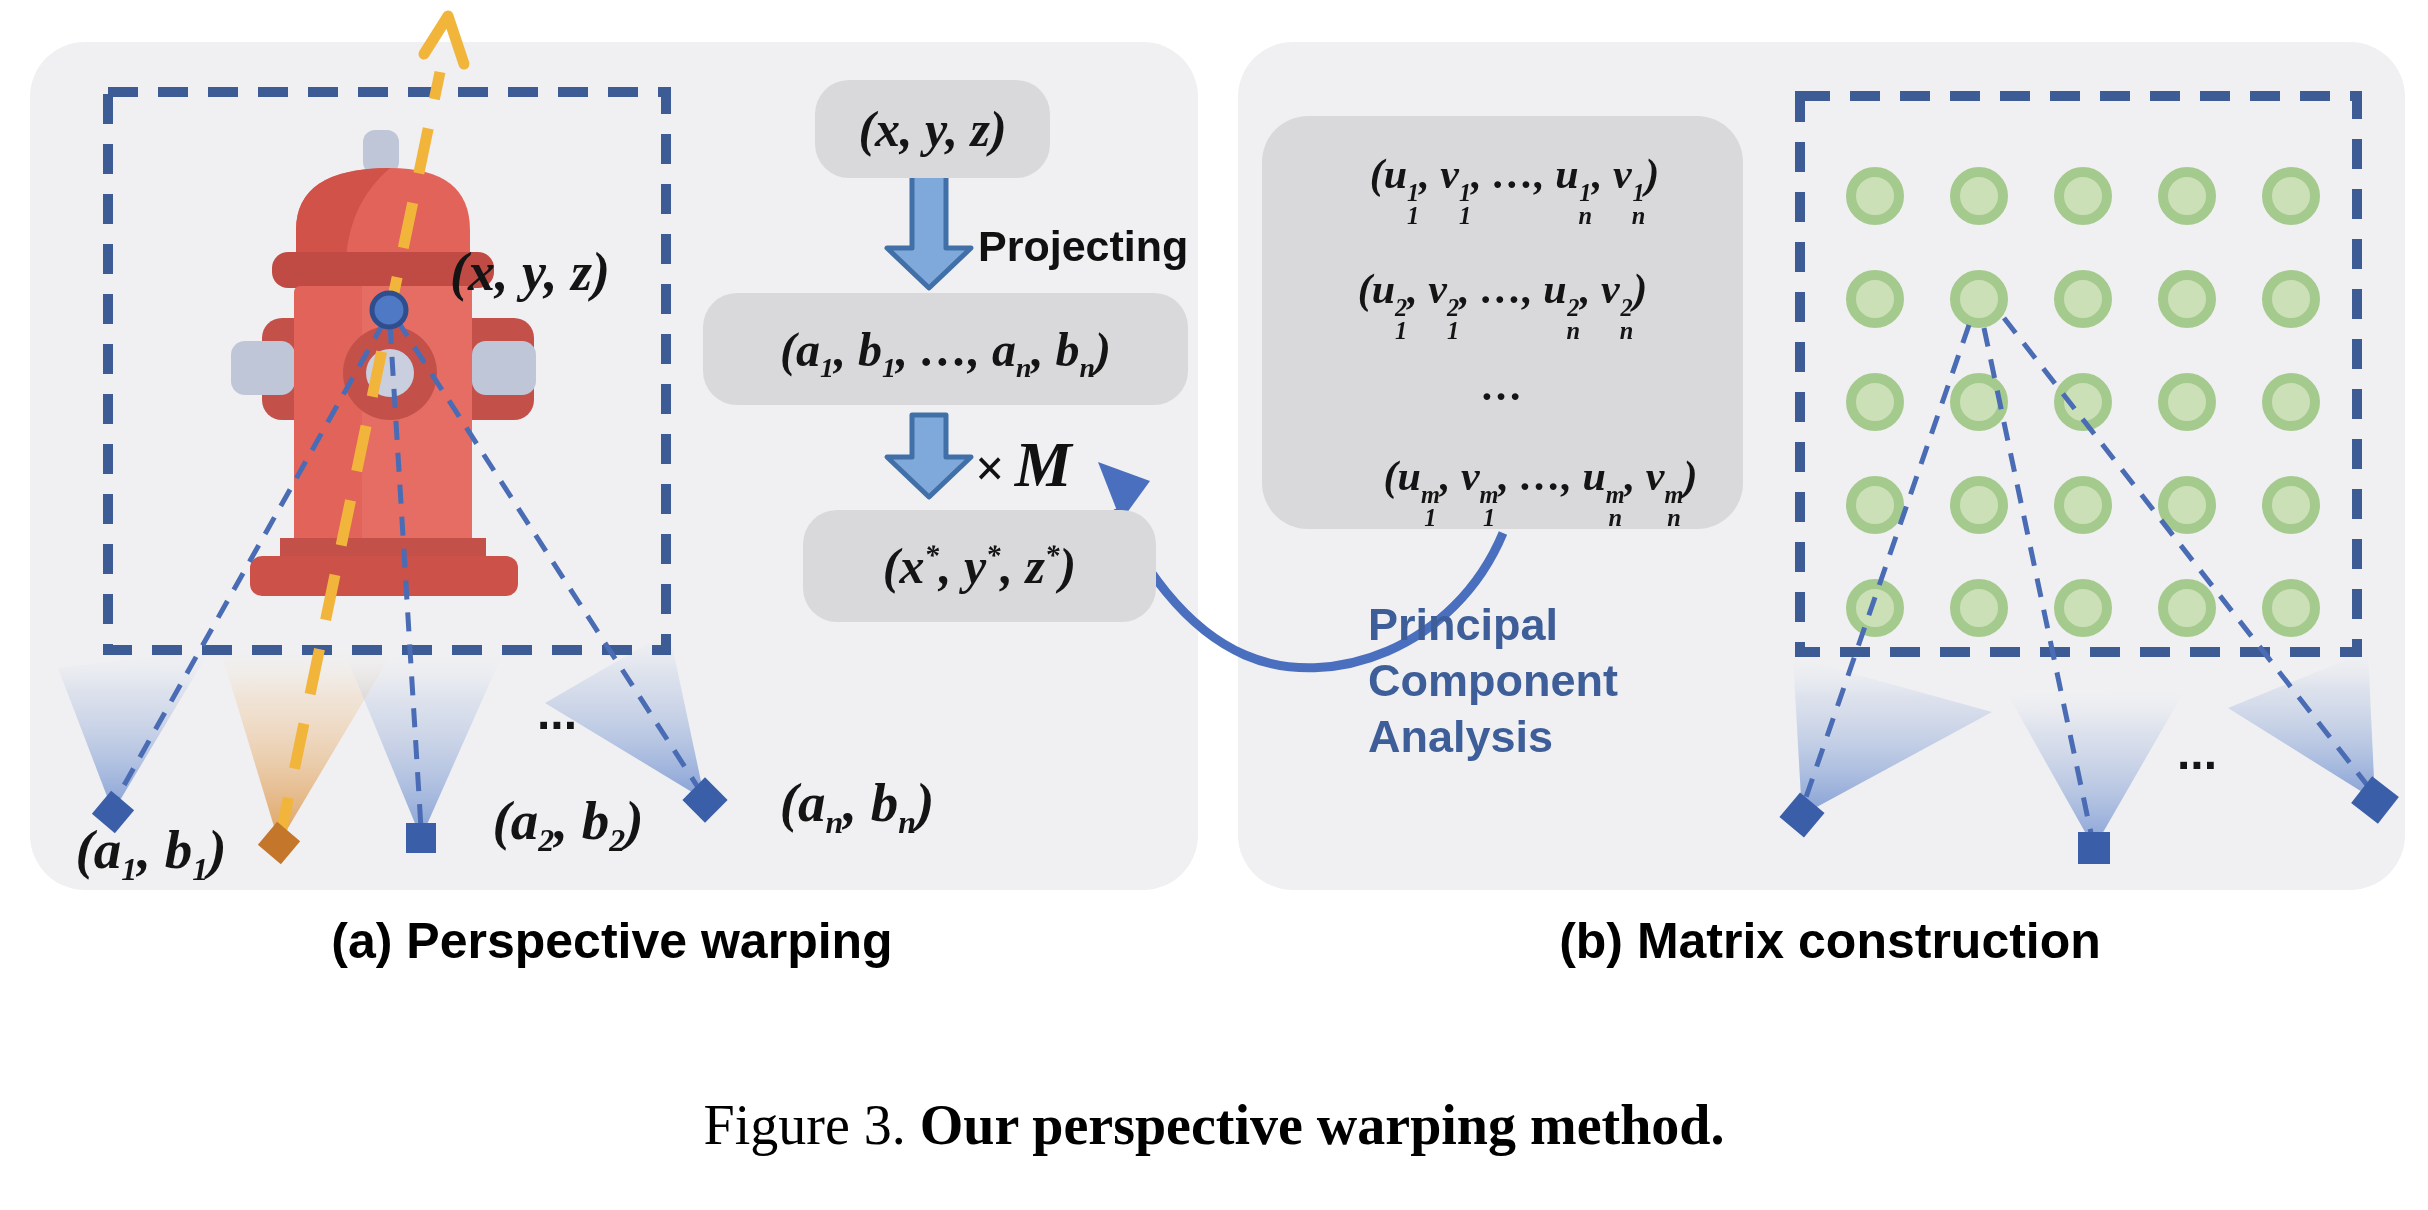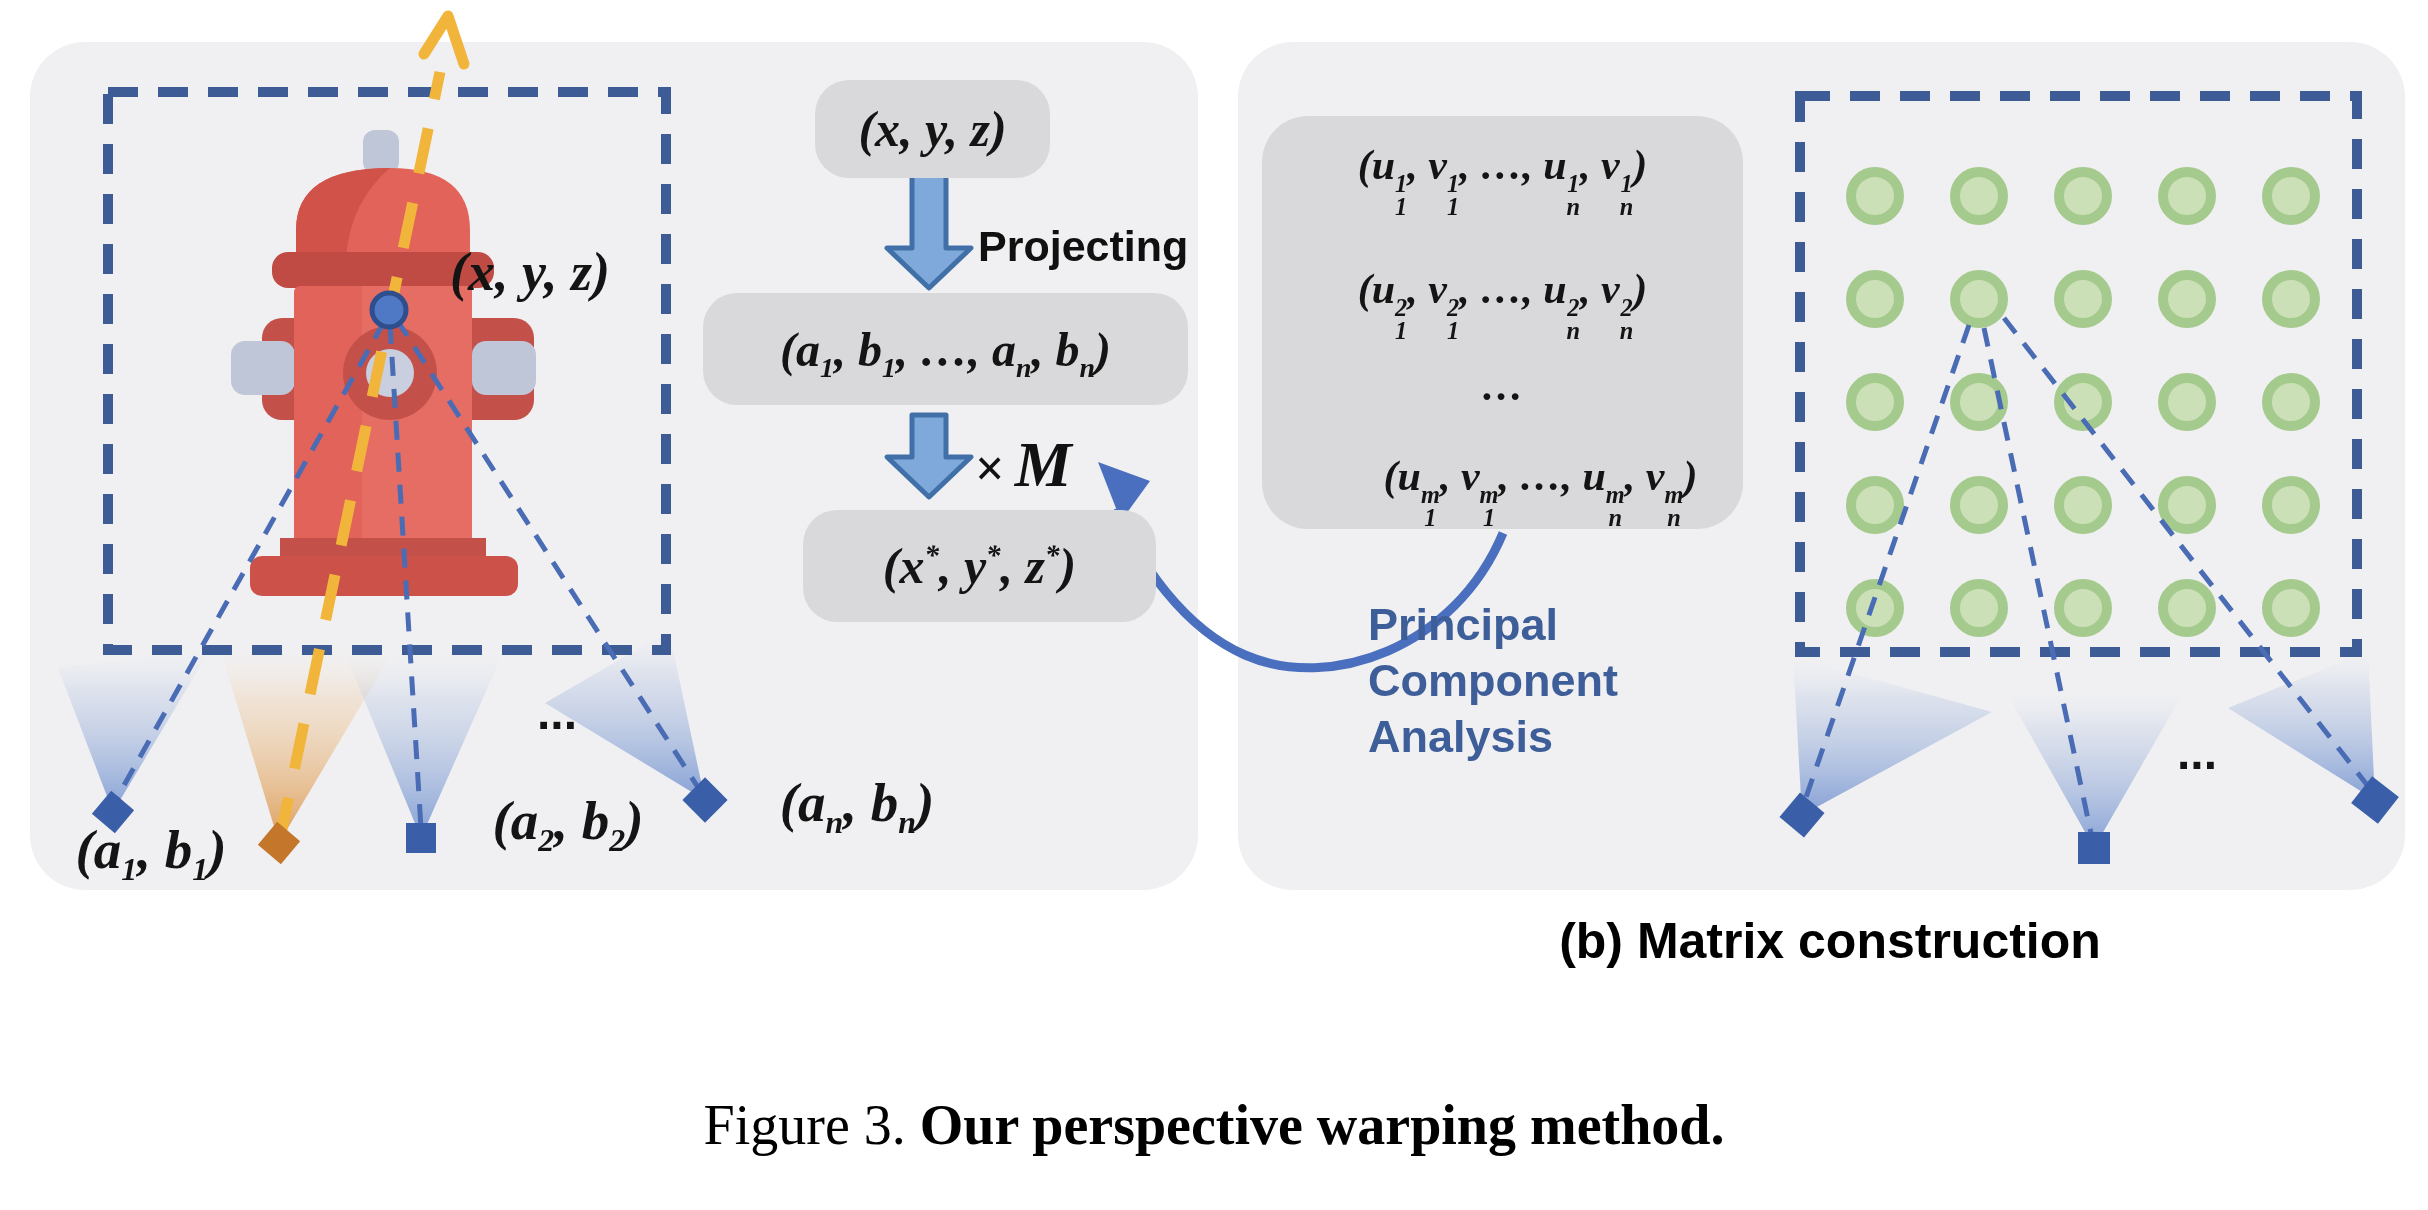--- a/index.html
+++ b/index.html
@@ -179,21 +179,21 @@
     </div>
   <div class="timesM" style="left:975px;top:428px;">
     <span class="x">×</span>
     <span class="M">M</span>
   </div>
   <div class="gbox math" style="left:803px;top:510px;width:353px;height:112px;font-size:50px;">
       <span>(x<sup>*</sup>, y<sup>*</sup>, z<sup>*</sup>)</span>
     </div>
 
   <div class="gbox matrix math" style="left:1262px;top:116px;width:481px;height:413px;font-size:42px;">
-    <div class="mrow" style="top:19px;">(u<span class="ss">
+    <div class="mrow" style="top:28px;padding-left:12px;">(u<span class="ss">
           <span>1</span>
           <span>1</span>
         </span>, v<span class="ss">
           <span>1</span>
           <span>1</span>
         </span>, …, u<span class="ss">
           <span>1</span>
           <span>n</span>
         </span>, v<span class="ss">
           <span>1</span>
@@ -229,17 +229,18 @@
   </div>
 
   <div class="pca" style="left:1368px;top:597px;">
     <div>Principal</div>
     <div>Component</div>
     <div>Analysis</div>
   </div>
 
   <div class="dots3 center ov" style="left:2197px;top:752px;">...</div>
 
+  <div class="pcaption" style="left:612px;top:912px;">(a) Perspective warping</div>
   <div class="pcaption" style="left:1830px;top:912px;">(b) Matrix construction</div>
   <div class="figcap" style="left:1214px;top:1125px;">
     <span>Figure 3. </span><b>Our perspective warping method.</b>
   </div>
 </div>
 
 </body></html>

